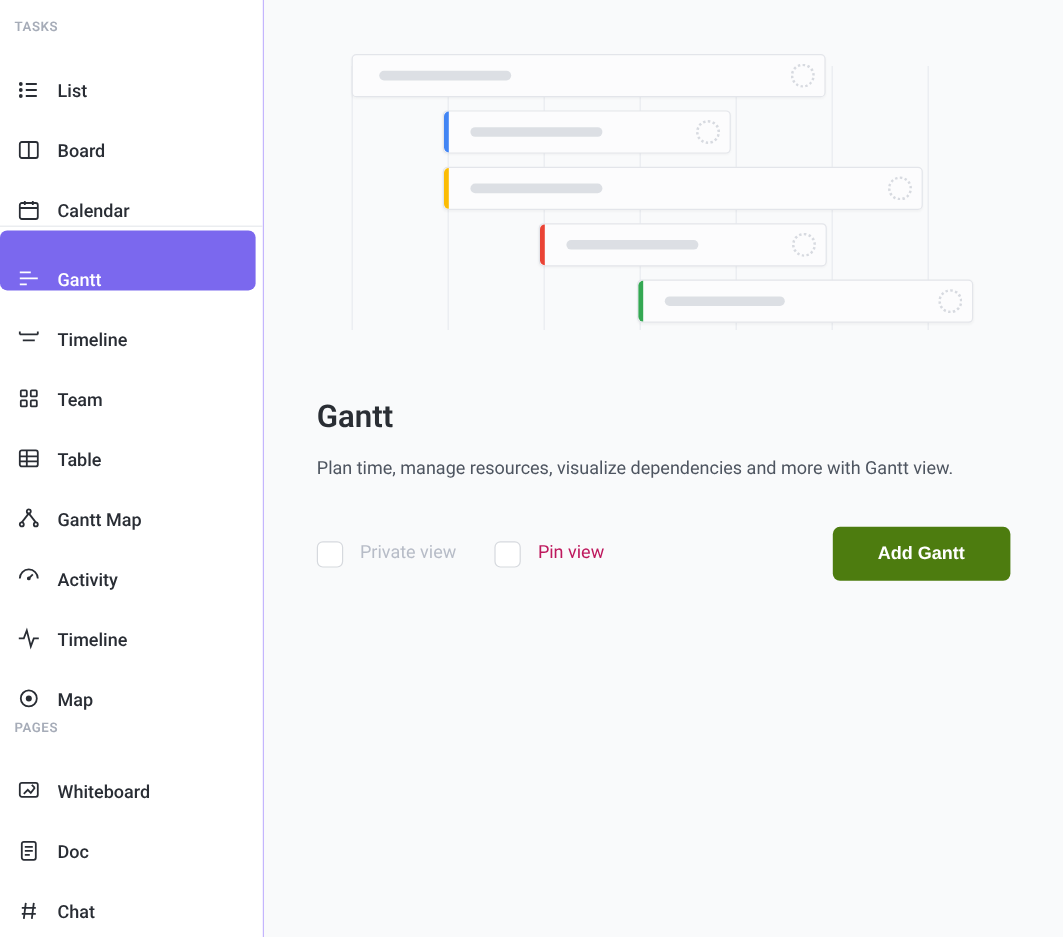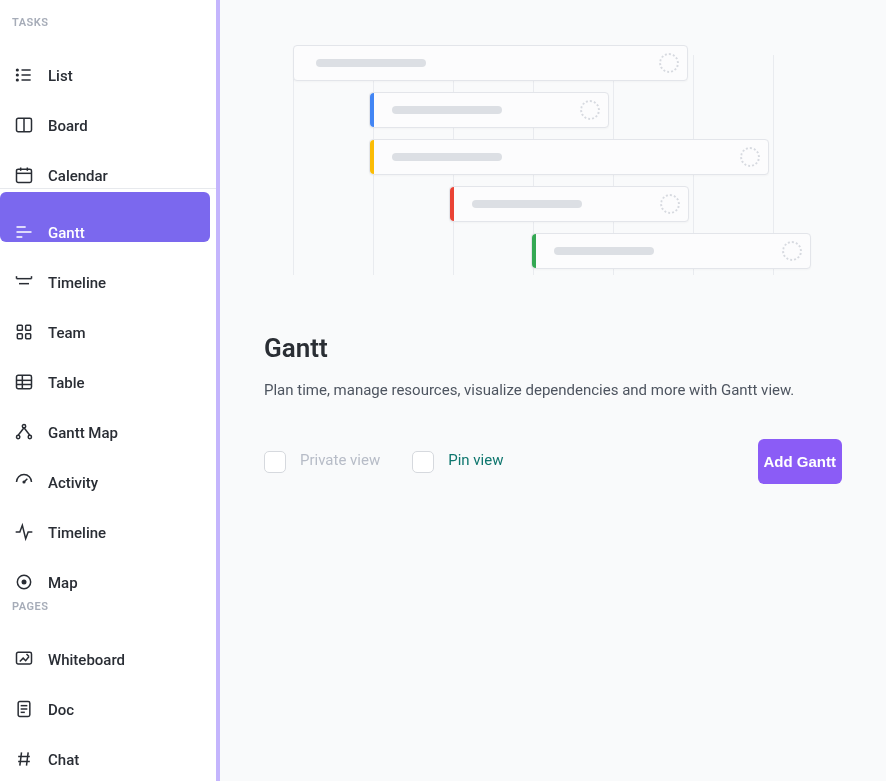--- a/index.html
+++ b/index.html
@@ -9,21 +9,21 @@
       height: 781px;
       display: flex;
       overflow: hidden;
       background: #fff;
     }
 
     
     .sidebar {
       width: 220px;
       background: #fff;
-      border-right: 4px solid #c4b5fd;
+      border-right: 1px solid #c4b5fd;
       padding-top: 8px;
       overflow-y: auto;
     }
     .section-header {
       font-size: 11px;
       font-weight: 600;
       letter-spacing: 0.5px;
       color: #a6acb8;
       padding: 8px 12px 6px 12px;
     }
@@ -144,32 +144,32 @@
     .checkbox {
       width: 22px;
       height: 22px;
       border: 1.5px solid #d6d9de;
       border-radius: 5px;
       background: #fff;
       cursor: pointer;
     }
     .check-label {
       font-size: 15px;
-      color: #0f766e;
+      color: #be185d;
     }
     .check-label.disabled { color: #b7bcc7; }
     .spacer { flex: 1; }
     .add-btn {
-      background: #8b5cf6;
+      background: #4d7c0f;
       color: #fff;
       font-size: 15px;
       font-weight: 600;
       border: none;
       border-radius: 6px;
-      padding: 14px 6px;
+      padding: 14px 38px;
       cursor: pointer;
     }
   </style>
 </head>
 <body>
 
 <div class="sidebar">
   <div class="section-header">TASKS</div>
 
   <div class="sidebar-item">

